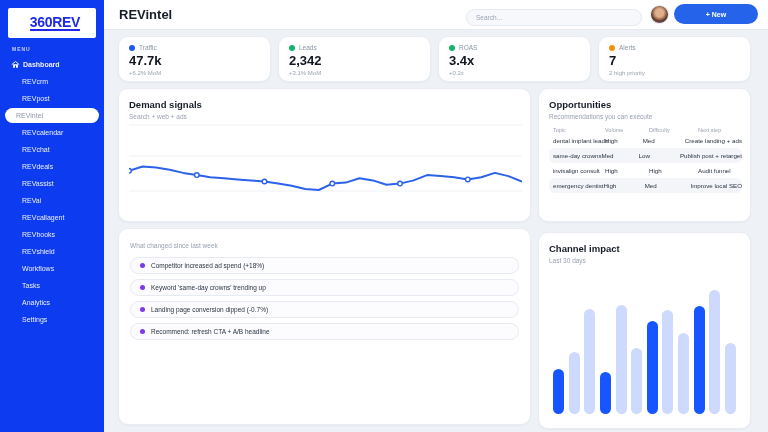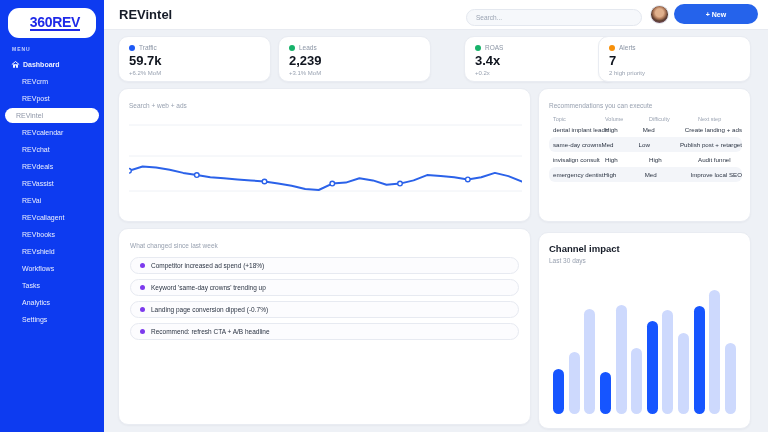--- a/index.html
+++ b/index.html
@@ -1,21 +1,21 @@
 <!DOCTYPE html>
 <html><head>
 <meta charset="utf-8">
 <style>
   * { margin:0; padding:0; box-sizing:border-box; }
   html,body { width:768px; height:432px; overflow:hidden; }
   body { font-family:"Liberation Sans", sans-serif; background:#eef1f6; position:relative; color:#1f2633; }
 
   
   .sidebar { position:absolute; left:0; top:0; width:104px; height:432px; background:#0d3bf0; z-index:5; }
-  .logo-box { margin:8px; height:30px; background:#fff; border-radius:11px; display:flex; align-items:center; justify-content:center;padding-left:6px; }
+  .logo-box { margin:8px; height:30px; background:#fff; border-radius:2px; display:flex; align-items:center; justify-content:center;padding-left:6px; }
   .logo-text { font-size:14px; font-weight:800; color:#1f2ae8; letter-spacing:-0.3px; border-bottom:2px solid #1f2ae8; line-height:1.05; }
   .menu-label { margin:8px 0 4px 12px; font-size:5px; letter-spacing:1px; color:rgba(255,255,255,0.75); font-weight:700; }
   .sb-item { height:17px; display:flex; align-items:center; padding-left:22px; font-size:7px; color:rgba(255,255,255,0.92); cursor:pointer; white-space:nowrap; }
   .sb-item.with-icon { padding-left:11px; font-weight:700; }
   .sb-item.with-icon svg { margin-right:3px; }
   .sb-item.active { background:#fff; border-radius:8px; margin:1px 5px; padding-left:11px; color:#8f97a8; height:15px; }
 
   
   .header { position:absolute; left:104px; top:0; width:664px; height:30px; background:#fff; border-bottom:1px solid #e8ebf1; display:flex; align-items:center; z-index:4; }
   .page-title { font-size:13px; font-weight:800; color:#161c28; margin-left:15px; }
@@ -137,66 +137,68 @@
   <div class="avatar"></div>
   <button class="new-btn">+ New</button>
 </header>
 
 <div id="kpi-row">
     <div class="card kpi" style="left: 118px;">
       <div class="kpi-top">
         <span class="kpi-dot" style="background: rgb(29, 89, 245);"></span>
         <span class="kpi-label">Traffic</span>
       </div>
-      <div class="kpi-value">59.7k</div>
+      <div class="kpi-value">47.7k</div>
       <div class="kpi-sub">+6.2% MoM</div>
     </div>
     <div class="card kpi" style="left: 278px;">
       <div class="kpi-top">
         <span class="kpi-dot" style="background: rgb(23, 178, 106);"></span>
         <span class="kpi-label">Leads</span>
       </div>
-      <div class="kpi-value">2,239</div>
+      <div class="kpi-value">2,342</div>
       <div class="kpi-sub">+3.1% MoM</div>
     </div>
-    <div class="card kpi" style="left: 464px;">
+    <div class="card kpi" style="left: 438px;">
       <div class="kpi-top">
         <span class="kpi-dot" style="background: rgb(23, 178, 106);"></span>
         <span class="kpi-label">ROAS</span>
       </div>
       <div class="kpi-value">3.4x</div>
       <div class="kpi-sub">+0.2x</div>
     </div>
     <div class="card kpi" style="left: 598px;">
       <div class="kpi-top">
         <span class="kpi-dot" style="background: rgb(247, 144, 9);"></span>
         <span class="kpi-label">Alerts</span>
       </div>
       <div class="kpi-value">7</div>
       <div class="kpi-sub">2 high priority</div>
     </div>
   </div>
 
 <section class="card" id="demand-panel">
+  <div class="panel-title">Demand signals</div>
   <div class="panel-sub">Search + web + ads</div>
   <svg id="line-chart" viewBox="0 0 393 92" preserveAspectRatio="none">
       <line x1="0" x2="393" y1="2" y2="2" stroke="#eef1f6" stroke-width="1"></line>
       <line x1="0" x2="393" y1="33" y2="33" stroke="#eef1f6" stroke-width="1"></line>
       <line x1="0" x2="393" y1="68" y2="68" stroke="#eef1f6" stroke-width="1"></line>
       <polyline points="0.0,47.8 13.6,43.5 27.1,44.6 40.7,46.7 54.2,49.9 67.8,52.1 81.3,54.2 94.9,55.3 108.4,56.4 122.0,57.4 135.5,58.5 149.1,60.6 162.6,62.8 176.2,66.0 189.7,67.0 203.3,60.6 216.8,59.6 230.4,55.3 243.9,57.4 257.5,61.7 271.0,60.6 284.6,57.4 298.1,52.1 311.7,53.1 325.2,54.2 338.8,56.4 352.3,54.2 365.9,49.9 379.4,53.1 393.0,58.5" fill="none" stroke="#2b62e9" stroke-width="2" stroke-linejoin="round" stroke-linecap="round"></polyline>
       <circle cx="0.0" cy="47.8" r="2.3" fill="#fff" stroke="#2b62e9" stroke-width="1.4"></circle>
       <circle cx="67.8" cy="52.1" r="2.3" fill="#fff" stroke="#2b62e9" stroke-width="1.4"></circle>
       <circle cx="135.5" cy="58.5" r="2.3" fill="#fff" stroke="#2b62e9" stroke-width="1.4"></circle>
       <circle cx="203.3" cy="60.6" r="2.3" fill="#fff" stroke="#2b62e9" stroke-width="1.4"></circle>
       <circle cx="271.0" cy="60.6" r="2.3" fill="#fff" stroke="#2b62e9" stroke-width="1.4"></circle>
       <circle cx="338.8" cy="56.4" r="2.3" fill="#fff" stroke="#2b62e9" stroke-width="1.4"></circle>
     </svg>
 </section>
 
 <section class="card" id="opps-panel">
+  <div class="panel-title">Opportunities</div>
   <div class="panel-sub">Recommendations you can execute</div>
   <div class="t-head" id="opps-head">
       <span class="c0">Topic</span>
       <span class="c1">Volume</span>
       <span class="c2">Difficulty</span>
       <span class="c3">Next step</span>
     </div>
   <div id="opps-body">
       <div class="t-row">
         <span class="c0">dental implant leads</span>

